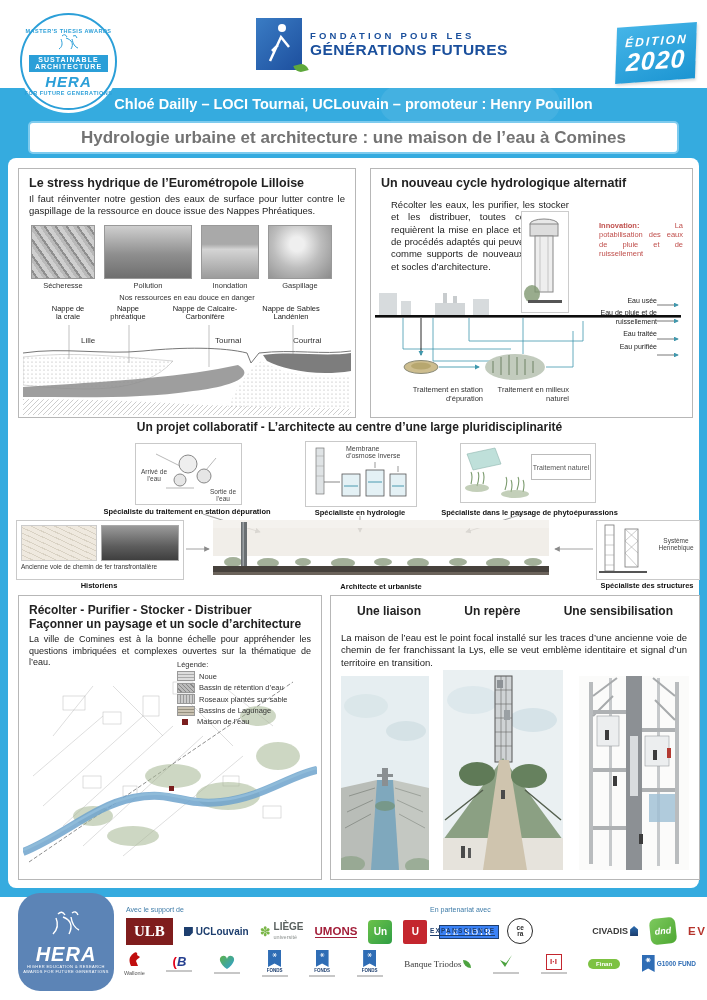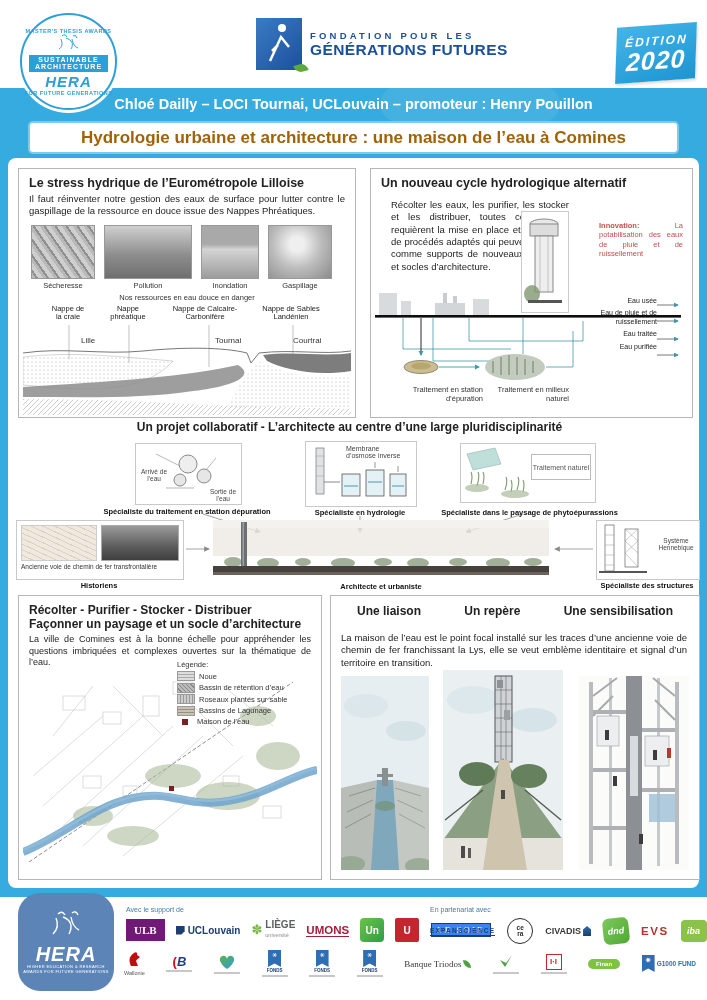--- a/index.html
+++ b/index.html
@@ -26,21 +26,21 @@
       transform:rotate(-4deg) skewX(-6deg);color:#fff;text-align:center;font-style:italic;font-weight:bold;
       display:flex;flex-direction:column;justify-content:center;box-shadow:1px 2px 3px rgba(0,0,0,.15);}
   .ed-word{font-size:12px;letter-spacing:2px;line-height:13px;}
   .ed-year{font-size:25px;line-height:24px;letter-spacing:1px;}
   .author-banner{position:absolute;left:0;top:88px;width:707px;height:31px;
       display:flex;align-items:center;justify-content:center;color:#fff;font-weight:bold;font-size:14.5px;}
   .watermark{position:absolute;left:380px;top:86px;width:180px;height:36px;background:rgba(255,255,255,.08);
       border-radius:18px;}
   .title-box{position:absolute;left:28px;top:121px;width:647px;height:29px;background:#fff;
       border:2px solid #7ecbee;border-radius:5px;display:flex;align-items:center;justify-content:center;
-      color:#a16207;font-weight:bold;font-size:17px;}
+      color:#737373;font-weight:bold;font-size:17px;}
 
   
   .main-panel{position:absolute;left:8px;top:158px;width:691px;height:730px;background:#fff;border-radius:8px;}
   .cbox{position:absolute;border:1px solid #b7b7b7;background:#fff;}
   .bx-title{font-size:12.5px;font-weight:bold;padding:7px 10px 3px;}
   .bx-body{font-size:9.5px;line-height:1.3;text-align:justify;padding:0 10px;}
 
   
   .photo-row{display:flex;gap:9px;padding:7px 12px 0;align-items:flex-end;}
   .ph-img{height:52px;border:1px solid #999;}
@@ -93,39 +93,39 @@
 
   
   .footer-strip{position:absolute;left:0;top:897px;width:707px;height:103px;background:#fff;}
   .hera-sq{position:absolute;left:18px;top:893px;width:96px;height:98px;border-radius:22px;background:#5c84b6;
       z-index:6;display:flex;flex-direction:column;align-items:center;justify-content:center;color:#fff;text-align:center;}
   .hera-sq-name{font-weight:bold;font-style:italic;font-size:20px;line-height:20px;letter-spacing:1px;}
   .hera-sq-sub{font-size:4px;letter-spacing:.4px;line-height:5px;}
   .f-label{position:absolute;font-size:7px;color:#3f7ca8;}
   .logo-row{position:absolute;display:flex;align-items:center;}
   .chip{display:flex;flex-direction:column;align-items:center;justify-content:center;}
-  .chip-ulb{background:#701a75;color:#fff;font-family:"Liberation Serif",serif;font-weight:bold;
-      font-size:11px;padding:5px 8px;}
+  .chip-ulb{background:#7f1d1d;color:#fff;font-family:"Liberation Serif",serif;font-weight:bold;
+      font-size:15px;padding:5px 8px;}
   .ucl{display:flex;align-items:center;gap:3px;font-weight:bold;font-size:10px;color:#1d3e6e;}
   .ucl-ico{width:9px;height:9px;background:#1d3e6e;clip-path:polygon(0 0,100% 0,100% 65%,65% 100%,0 100%);}
   .liege{display:flex;align-items:center;gap:3px;}
   .liege-star{color:#7ab648;font-size:13px;line-height:12px;}
   .liege-txt{font-weight:bold;font-size:10px;color:#5a615f;line-height:9px;}
   .liege-sub{font-size:5.5px;color:#8a8f8d;font-weight:normal;}
   .umons{font-weight:bold;font-size:11.5px;color:#a31e39;border-bottom:1px solid #a31e39;line-height:12px;}
   .sq-logo{width:24px;height:24px;border-radius:4px;color:#fff;font-weight:bold;font-size:10px;
       display:flex;align-items:center;justify-content:center;}
   .sq-green{background:linear-gradient(135deg,#6cc24a,#2f9e44);}
   .sq-red{background:#c4262e;border-radius:2px;}
   .lesoir{background:#3b82f6;color:#fff;font-family:"Liberation Serif",serif;font-size:9px;
       letter-spacing:2px;padding:3px 7px;box-shadow:inset 0 0 0 1px #fff,inset 0 0 0 2px #1d3e6e;}
   .expans{font-size:6.5px;font-weight:bold;color:#1d3e6e;letter-spacing:1.2px;border-bottom:1px solid #1d3e6e;padding-bottom:1px;}
   .cera{width:24px;height:24px;border-radius:50%;border:1.5px solid #2b2b2b;font-size:6.5px;font-weight:bold;
       color:#2b2b2b;display:flex;flex-direction:column;align-items:center;justify-content:center;line-height:6.5px;}
-  .civadis{display:flex;align-items:center;gap:2px;font-weight:bold;font-size:9px;color:#3a3a3a;}
+  .civadis{display:flex;align-items:center;gap:2px;font-weight:bold;font-size:9px;color:#3a3a3a;margin-left:47px;}
   .civ-ico{width:8px;height:10px;background:linear-gradient(180deg,#2b6cb0,#1d3e6e);clip-path:polygon(0 35%,50% 0,100% 35%,100% 100%,0 100%);}
   .dnd{width:26px;height:26px;border-radius:6px;background:linear-gradient(135deg,#7dc95e,#4ea832);
       color:#fff;font-style:italic;font-weight:bold;font-size:9px;display:flex;align-items:center;justify-content:center;
       transform:rotate(-6deg);}
   .evs{font-weight:bold;font-size:11.5px;color:#b5342c;letter-spacing:1.5px;}
   .iba{width:26px;height:22px;border-radius:4px;background:#8bc34a;color:#fff;font-style:italic;
       font-weight:bold;font-size:9px;display:flex;align-items:center;justify-content:center;}
   .b-chip{display:flex;flex-direction:column;align-items:center;gap:1px;font-size:5.5px;color:#555;}
   .flagico{width:13px;height:17px;background:#2f6db5;clip-path:polygon(0 0,100% 0,100% 100%,50% 80%,0 100%);
       display:flex;align-items:flex-start;justify-content:center;color:#fff;font-size:8px;}

